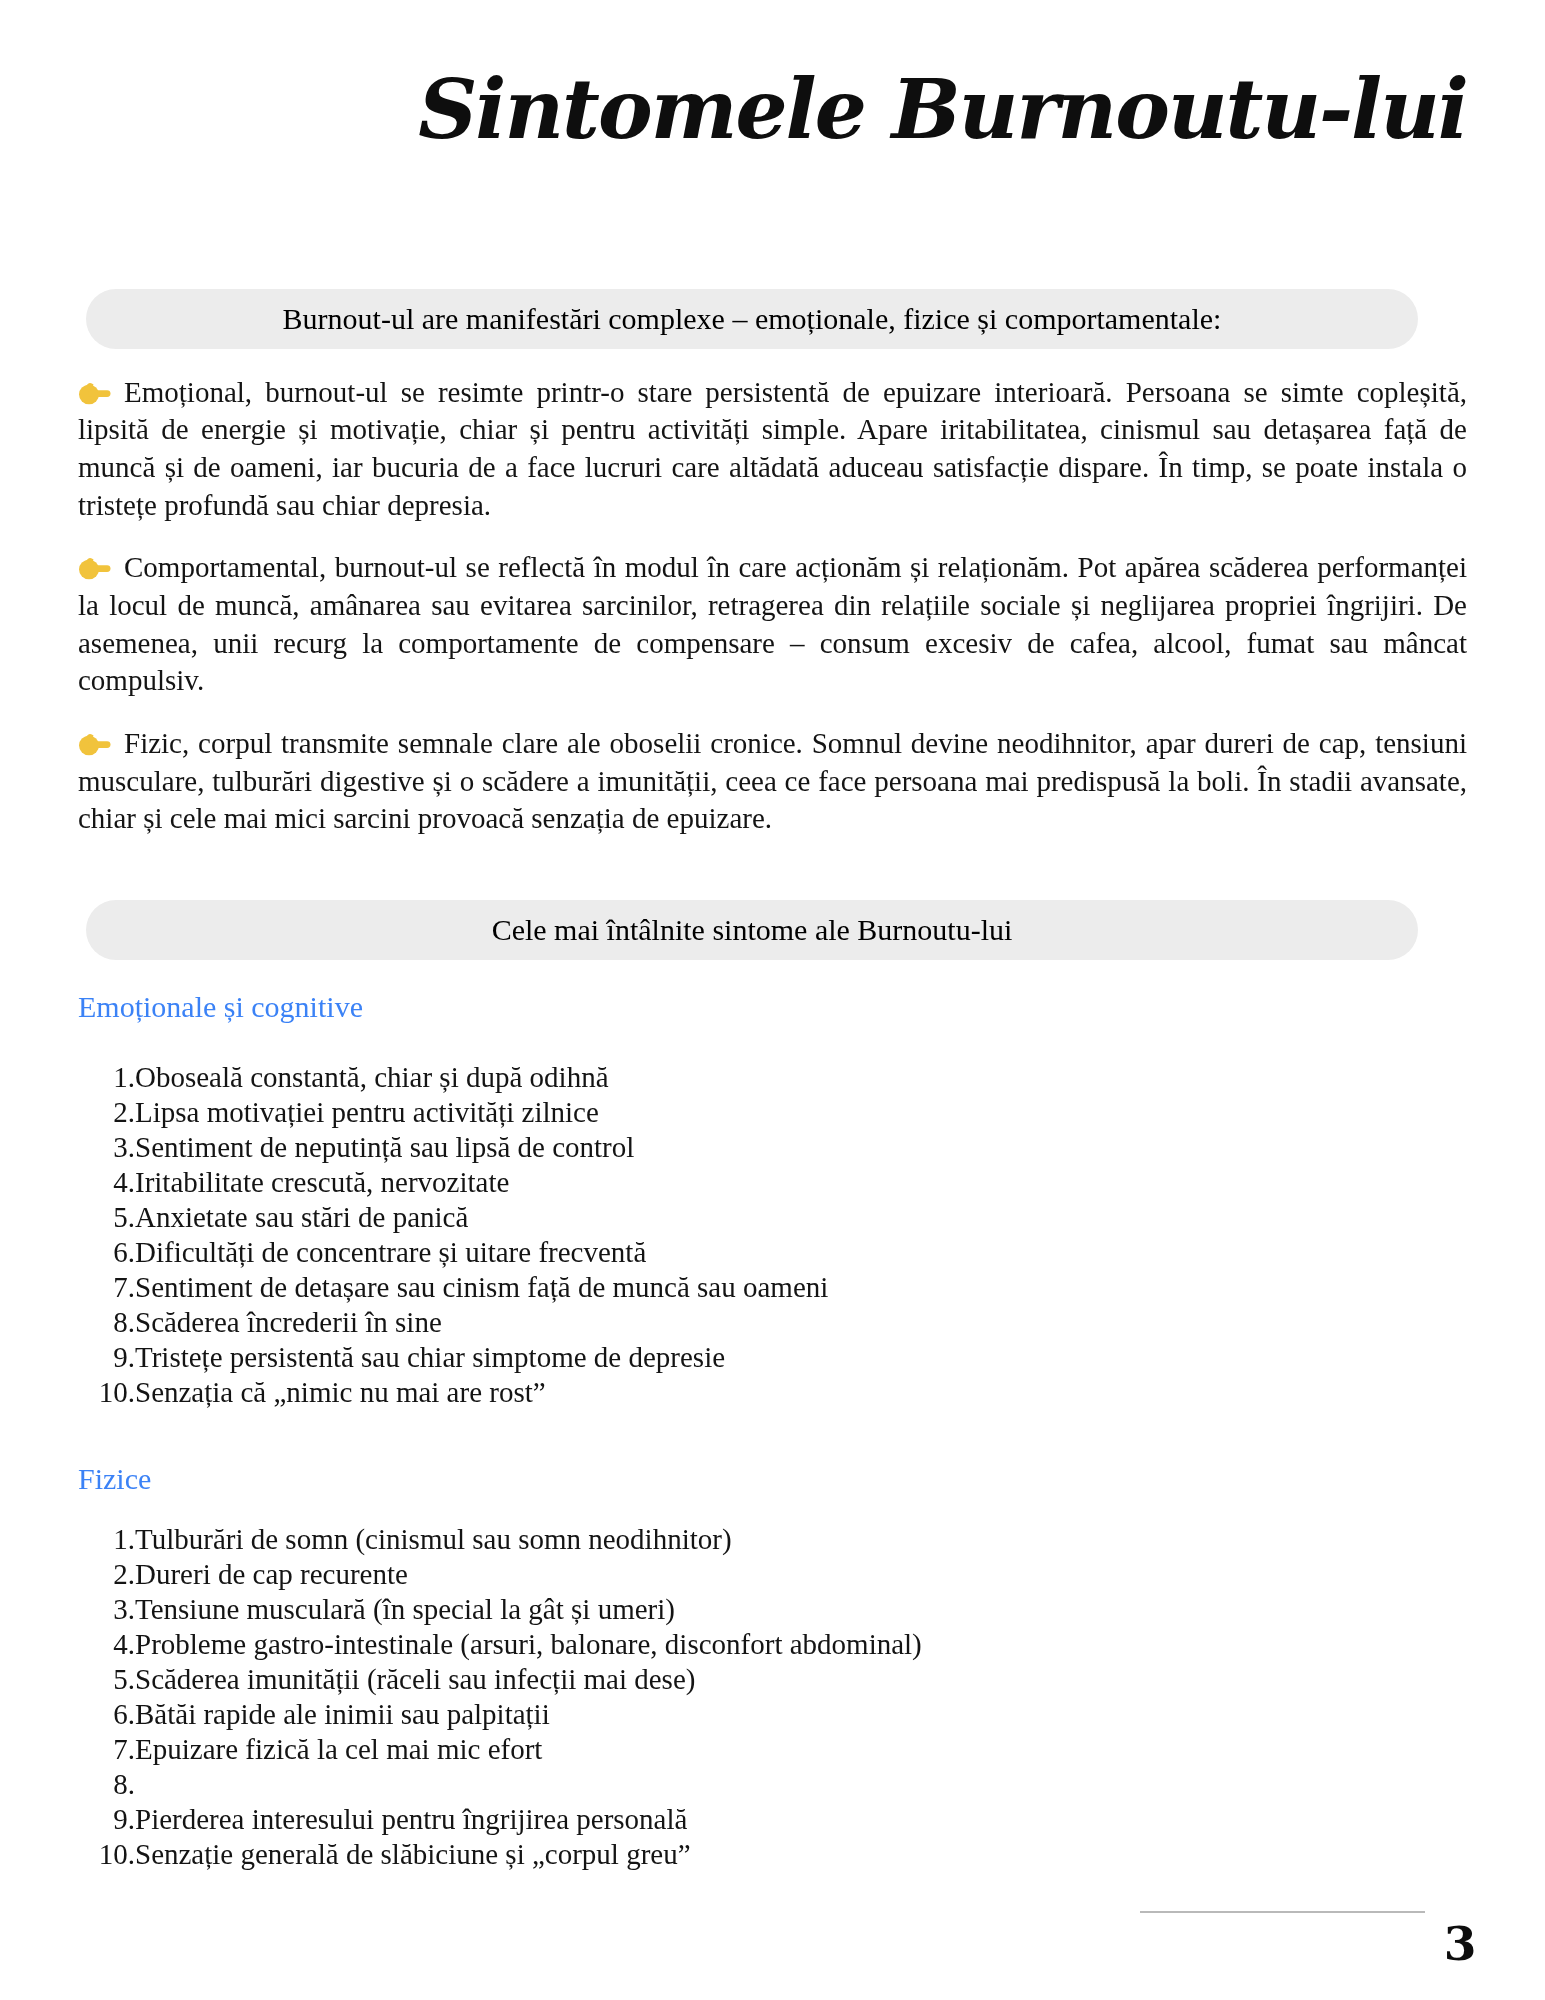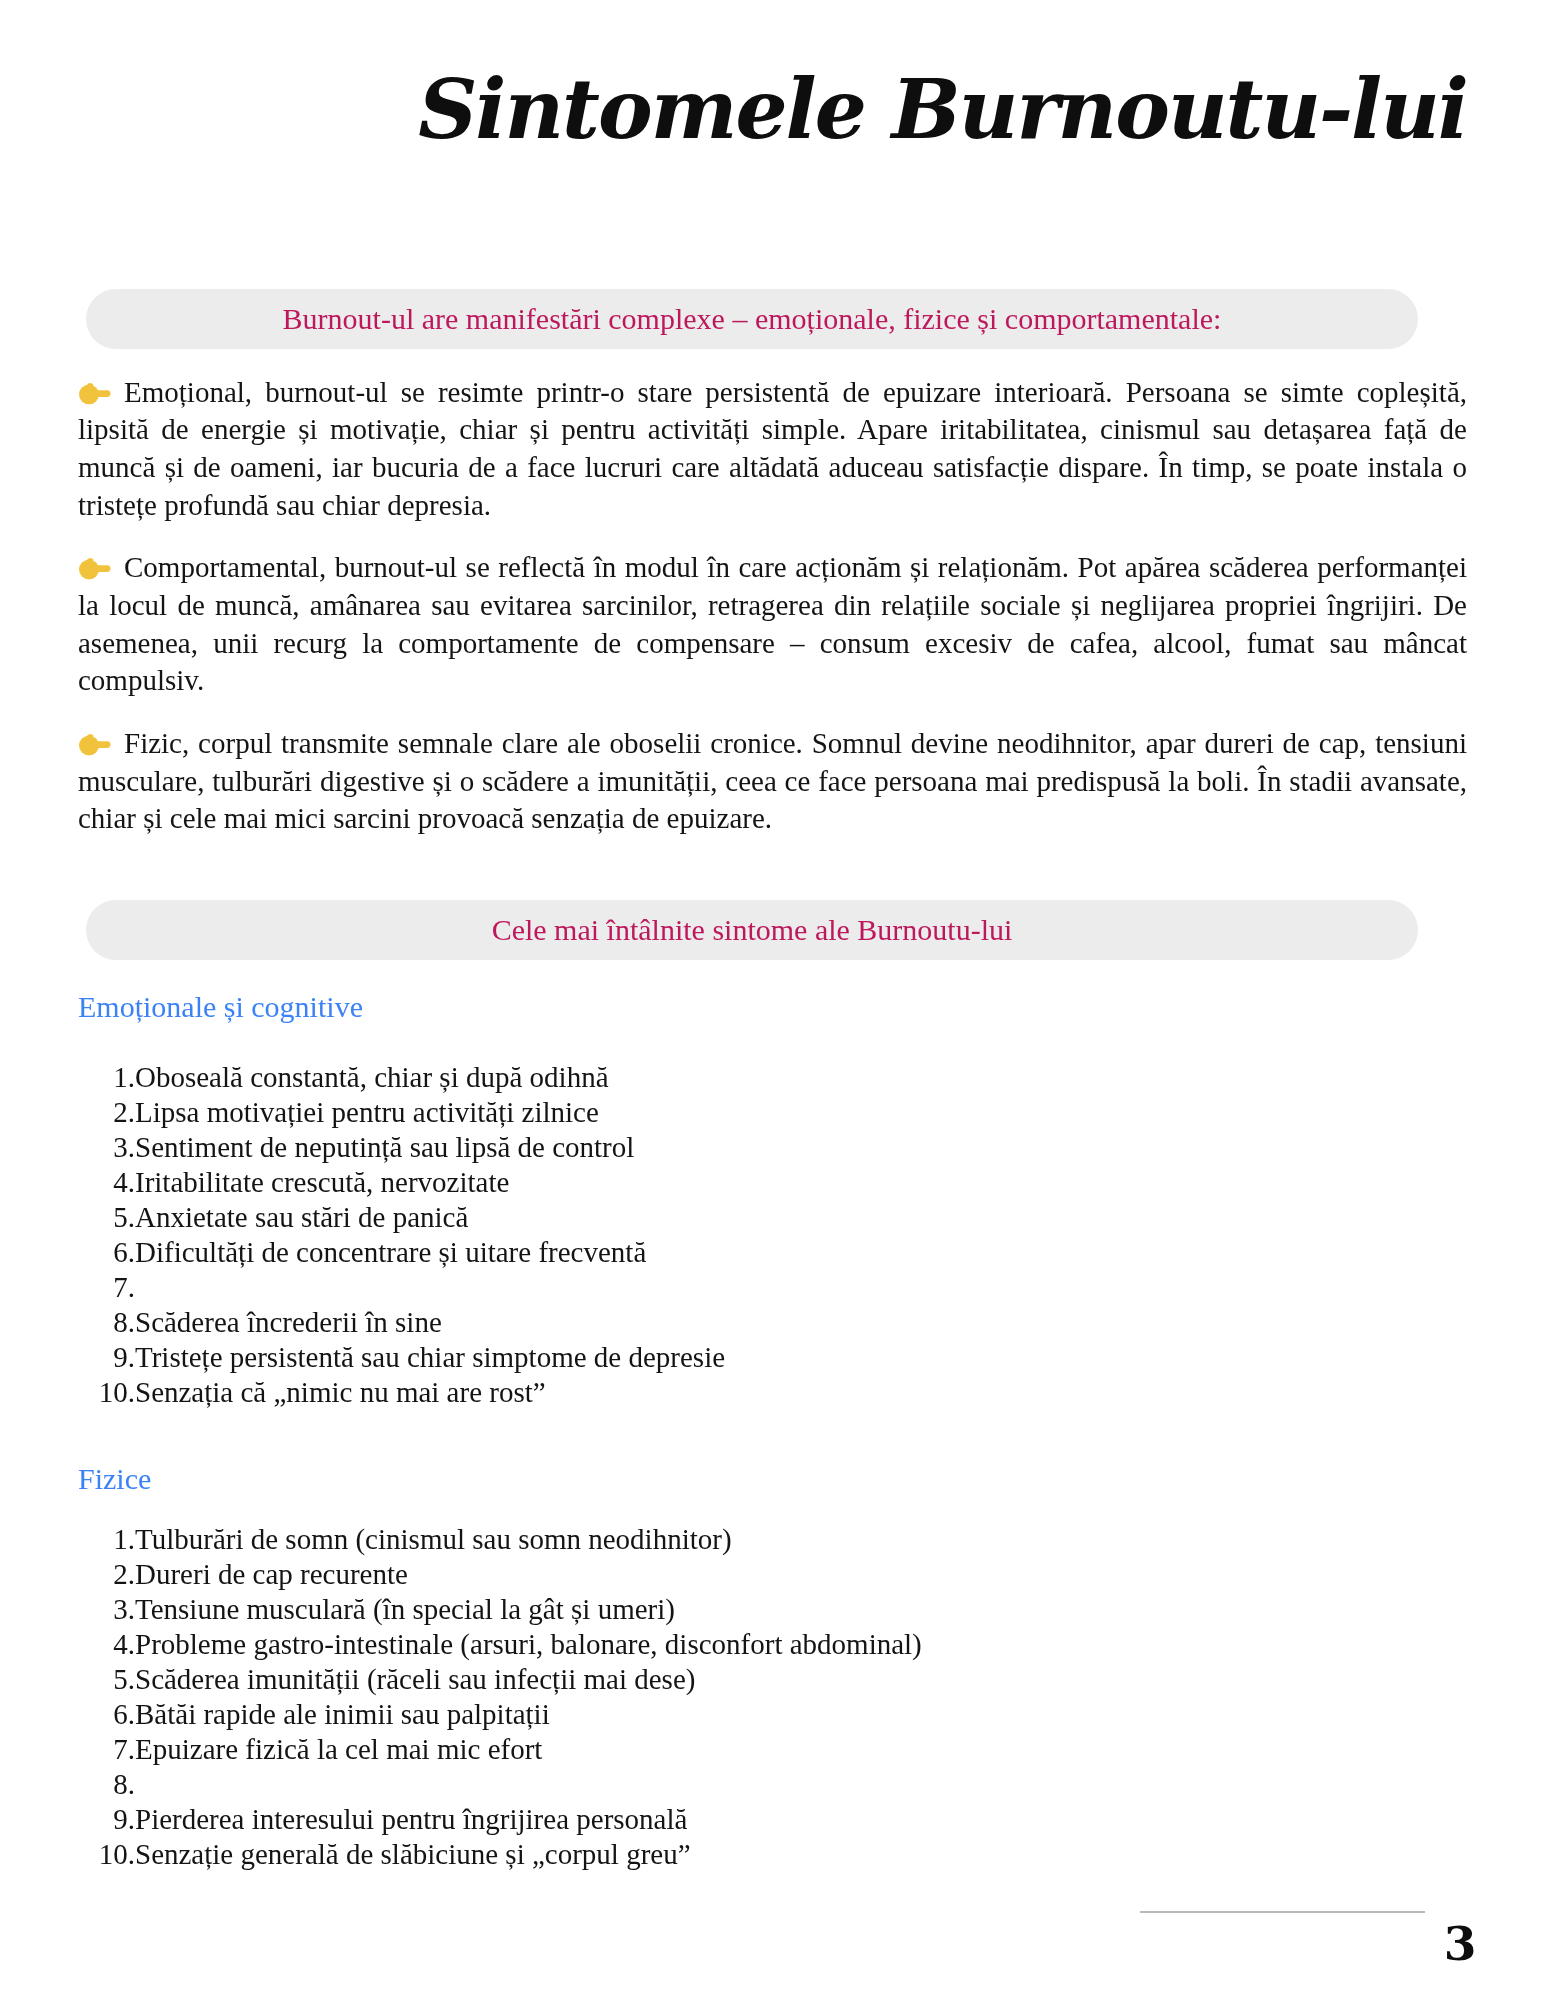--- a/index.html
+++ b/index.html
@@ -28,21 +28,21 @@
   .banner {
     width: 1332px;
     margin-left: 8px;
     height: 60px;
     background: #ececec;
     border-radius: 32px;
     display: flex;
     align-items: center;
     justify-content: center;
     font-size: 30px;
-    color: #be185d;
+    color: #000000;
   }
   .banner-1 { margin-top: 128px; }
   .banner-2 { margin-top: 62px; }
 
   .para {
     margin-top: 25px;
     font-size: 29px;
     line-height: 1.3;
     text-align: justify;
     color: #141414;
@@ -148,20 +148,21 @@
     <div class="li">
         <span class="num">5.</span>
         <span>Anxietate sau stări de panică</span>
       </div>
     <div class="li">
         <span class="num">6.</span>
         <span>Dificultăți de concentrare și uitare frecventă</span>
       </div>
     <div class="li">
         <span class="num">7.</span>
+        <span>Sentiment de detașare sau cinism față de muncă sau oameni</span>
       </div>
     <div class="li">
         <span class="num">8.</span>
         <span>Scăderea încrederii în sine</span>
       </div>
     <div class="li">
         <span class="num">9.</span>
         <span>Tristețe persistentă sau chiar simptome de depresie</span>
       </div>
     <div class="li">

